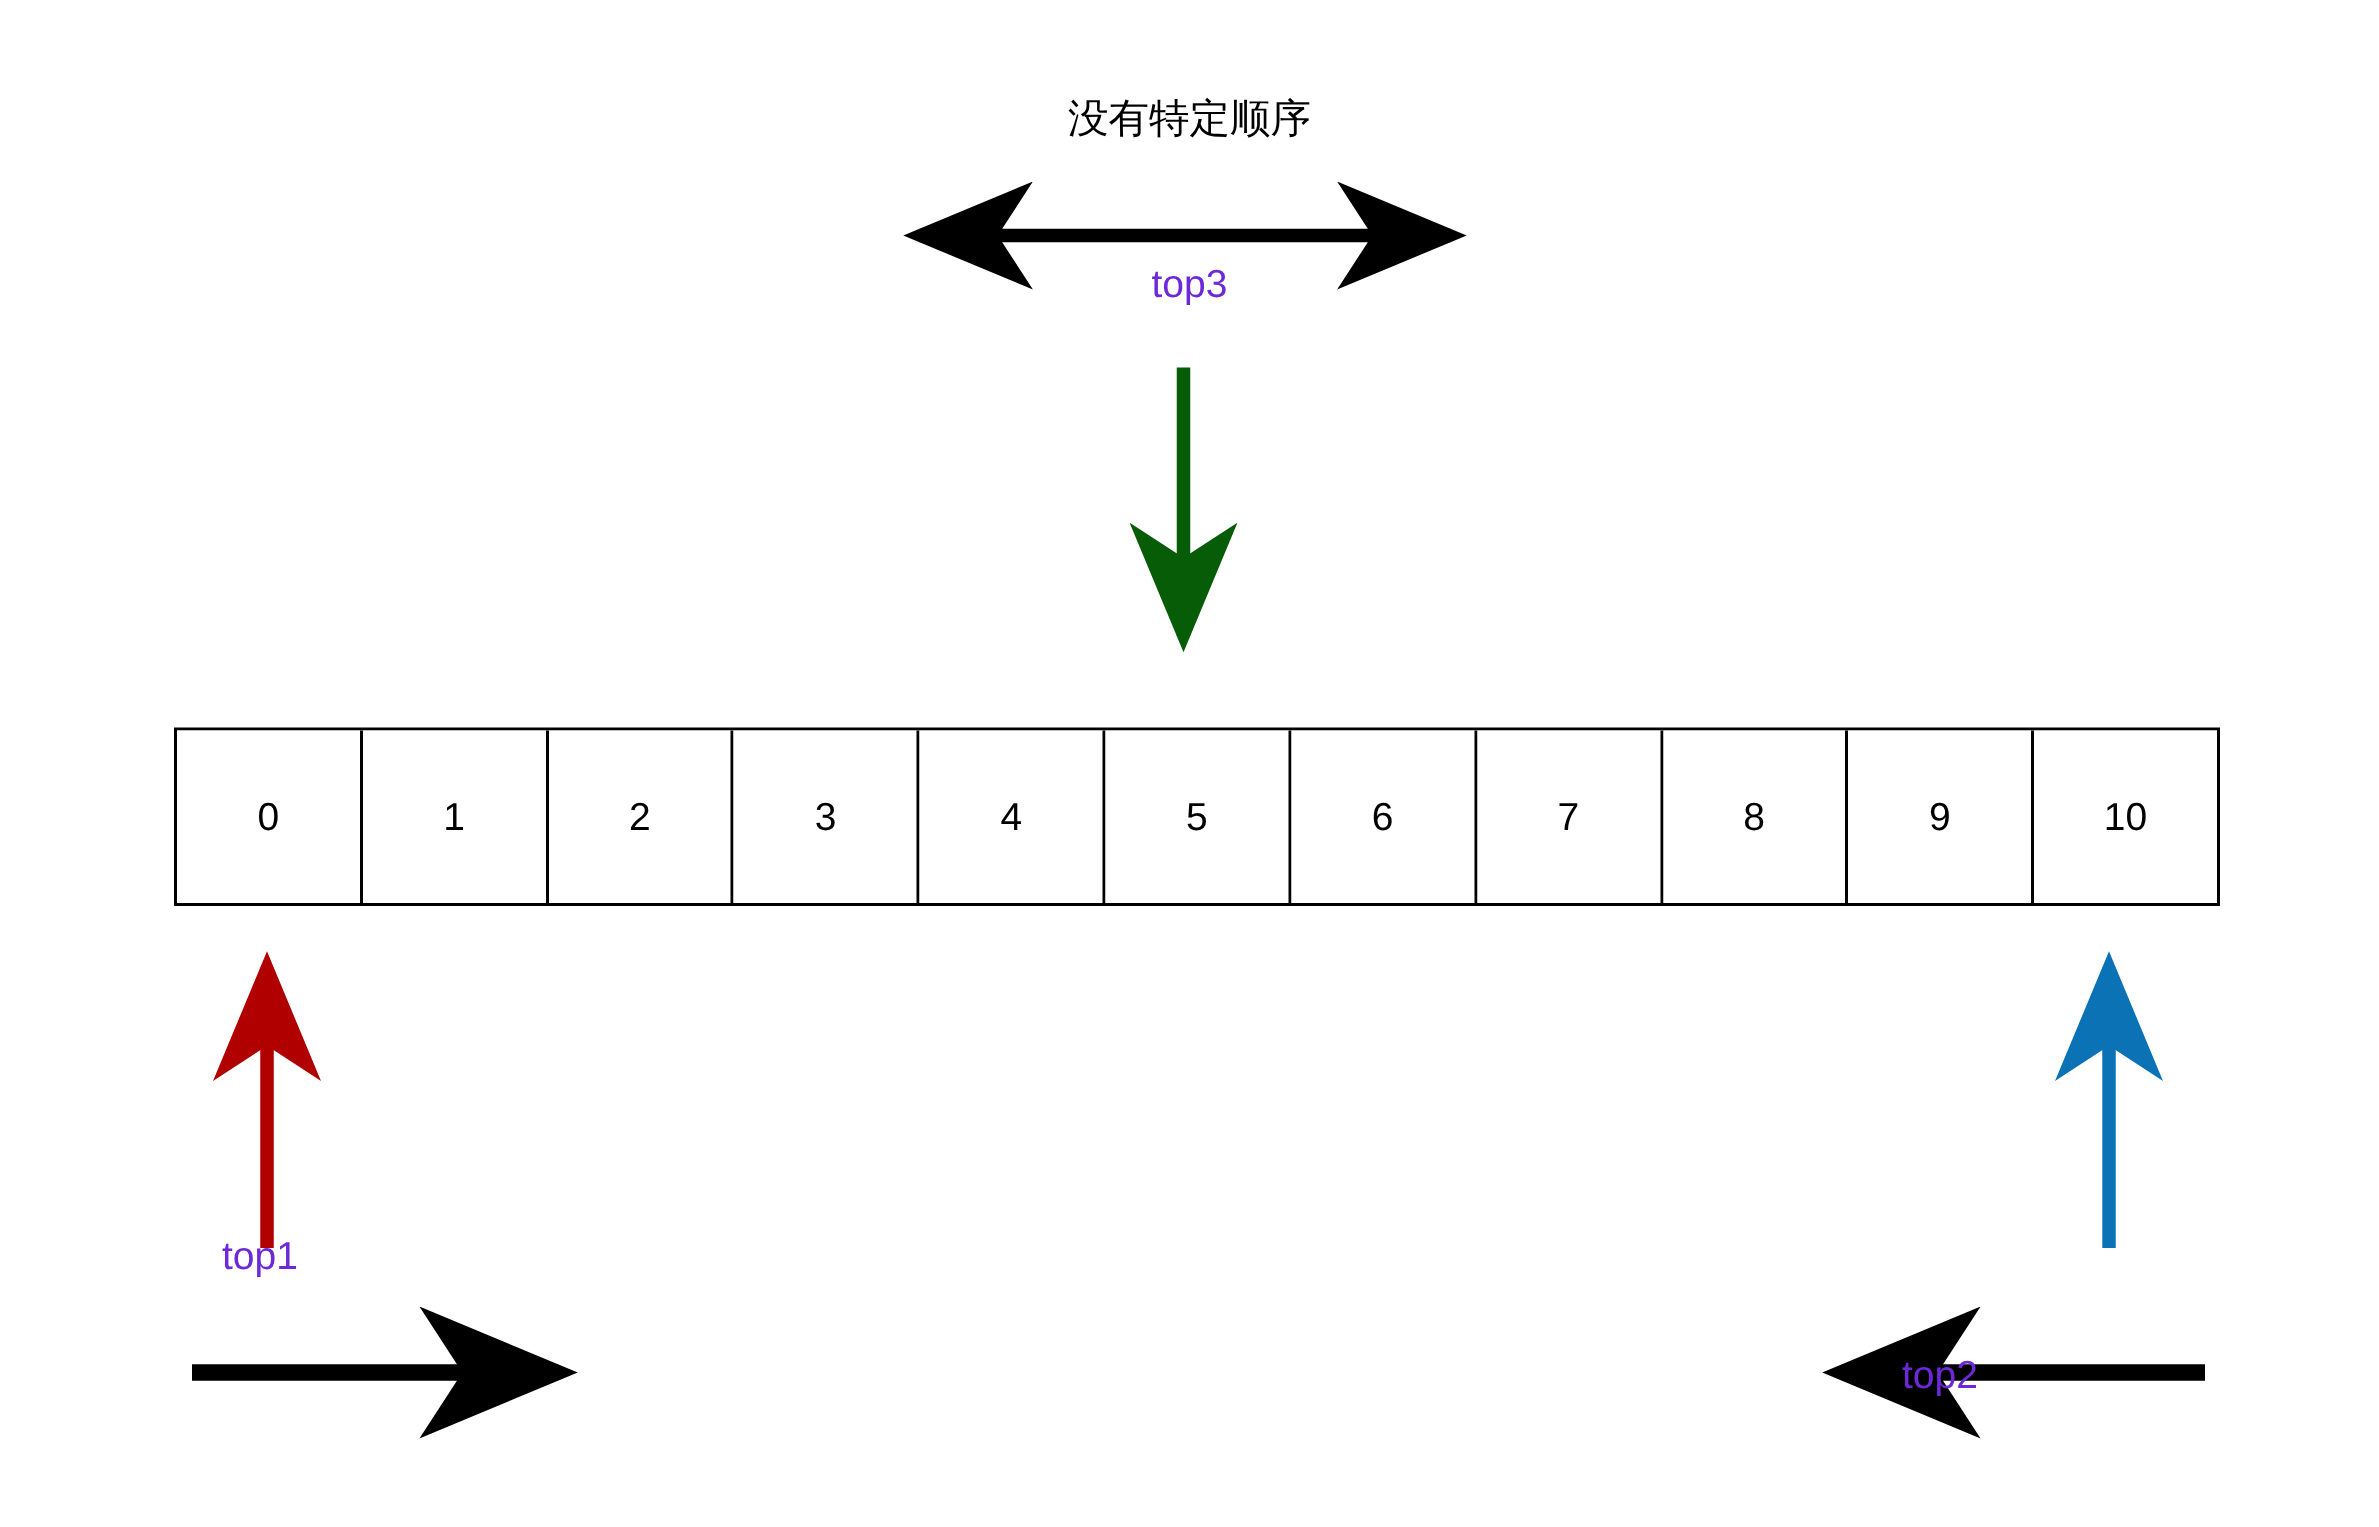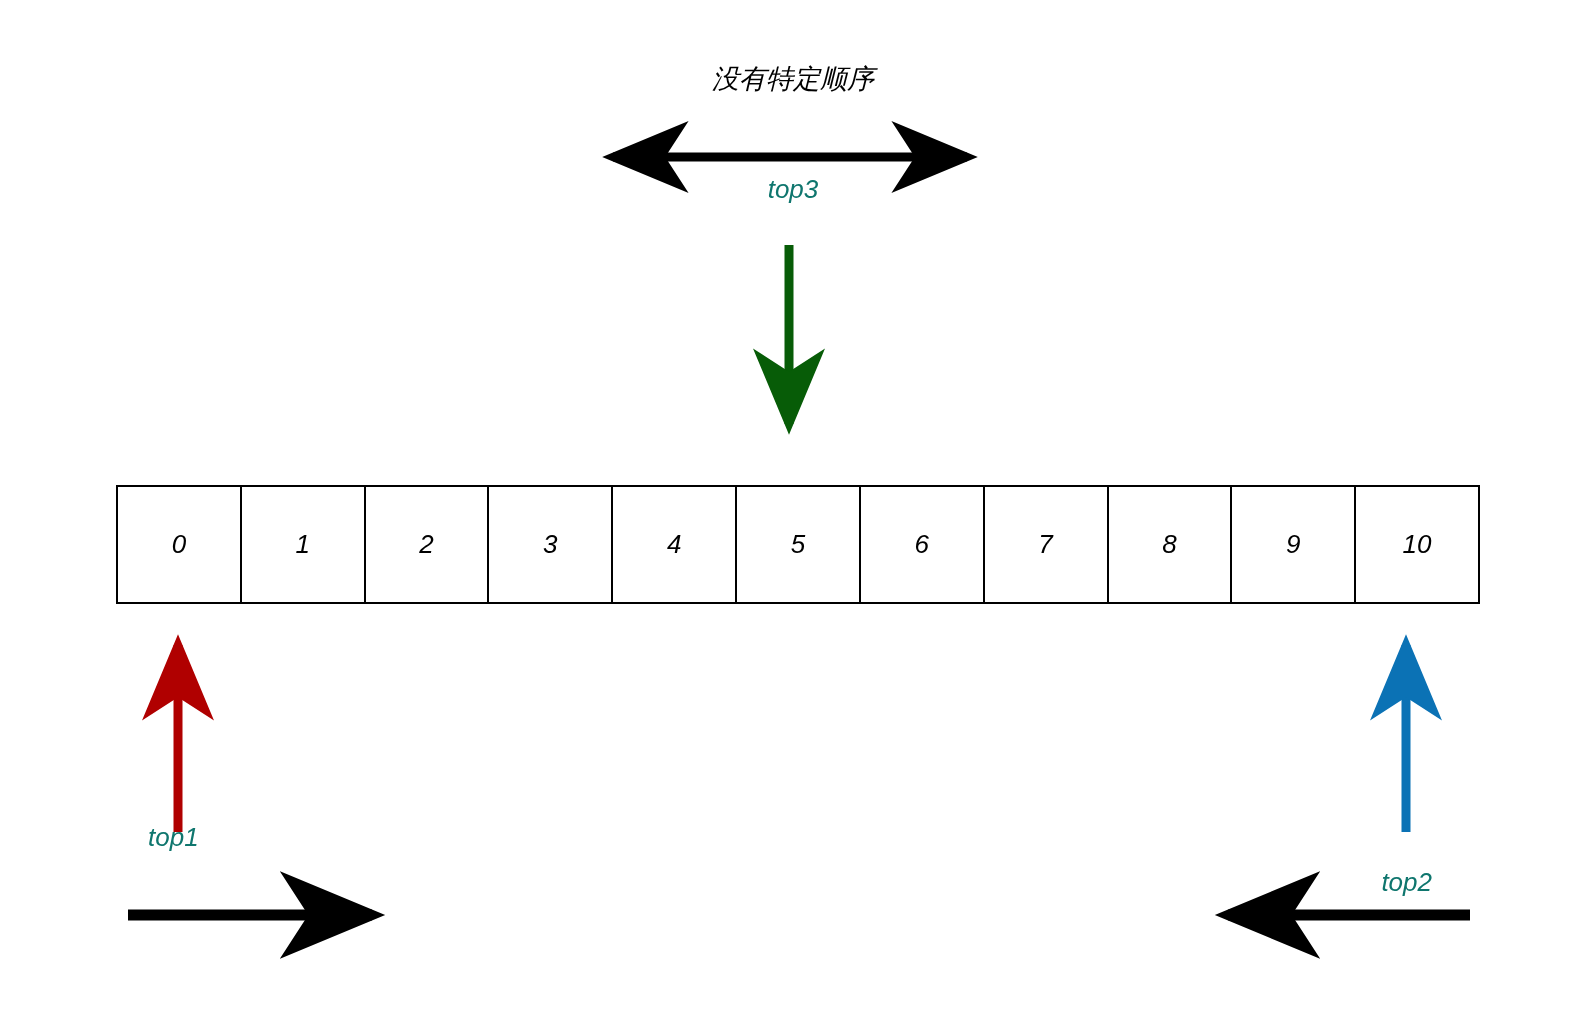--- a/index.html
+++ b/index.html
@@ -9,21 +9,20 @@
   }
   body {
     font-family: "Liberation Sans", "DejaVu Sans", sans-serif;
   }
   #canvas {
     position: relative;
     width: 1586px;
     height: 1018px;
     background: #ffffff;
     overflow: hidden;
-    font-style: italic;
   }
   #diagram-svg {
     position: absolute;
     left: 0;
     top: 0;
     width: 1586px;
     height: 1018px;
     display: block;
   }
   .diagram-title {
@@ -34,39 +33,38 @@
     text-align: center;
     font-size: 27px;
     line-height: 34px;
     color: #000000;
     white-space: nowrap;
   }
   .arrow-label {
     position: absolute;
     font-size: 26px;
     line-height: 32px;
-    color: #0f766e;
+    color: #6d28d9;
     white-space: nowrap;
   }
   .label-top3 {
     left: 593px;
     top: 173px;
     width: 400px;
     text-align: center;
   }
   .label-top1 {
     left: 148px;
     top: 821px;
     text-align: left;
   }
   .label-top2 {
     left: 1268px;
-    top: 866px;
+    top: 900px;
     width: 164px;
-    text-align: right;
   }
   .array-row {
     position: absolute;
     left: 116px;
     top: 485px;
     width: 1364px;
     height: 119px;
     display: flex;
     border: 2px solid #000000;
     box-sizing: border-box;

